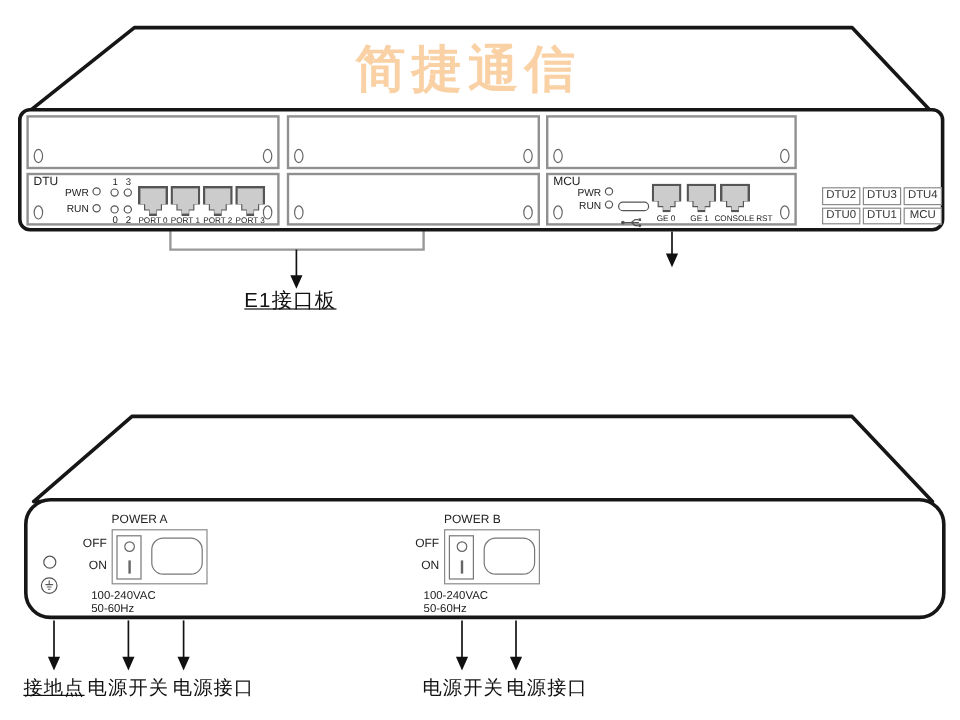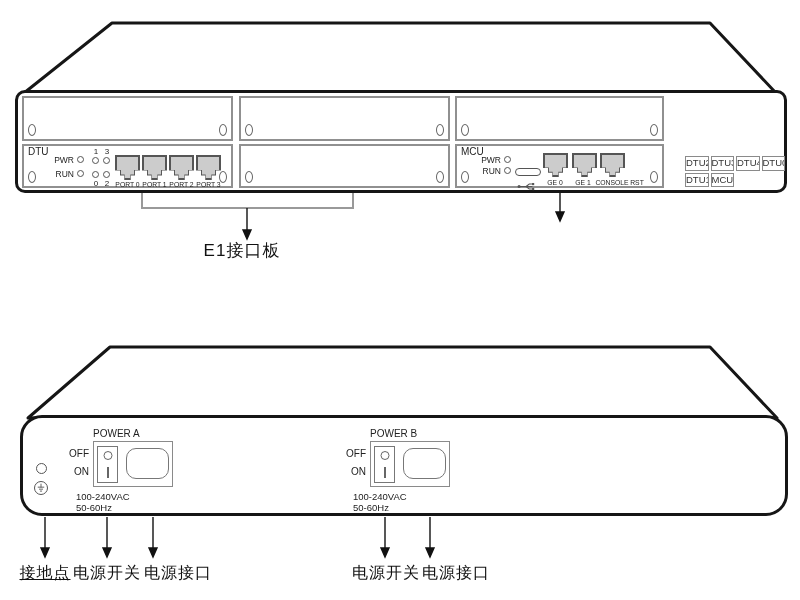--- a/index.html
+++ b/index.html
@@ -24,21 +24,21 @@
   .mdigit{position:absolute;width:8px;text-align:center;font-size:8px;color:#222;line-height:8px;}
   
   .rj45{position:absolute;width:25px;height:25px;background:#555;
         clip-path:polygon(0 0,100% 0,100% 62%,80% 62%,80% 82%,63% 82%,63% 100%,37% 100%,37% 82%,20% 82%,20% 62%,0 62%);}
   .rj45-in{position:absolute;inset:1.6px;background:#ccc;
         clip-path:polygon(0 0,100% 0,100% 62%,80% 62%,80% 82%,63% 82%,63% 100%,37% 100%,37% 82%,20% 82%,20% 62%,0 62%);}
   .port-label{position:absolute;font-size:6.8px;color:#222;text-align:center;line-height:7px;white-space:nowrap;}
   .usb-pill{position:absolute;width:26px;height:8px;border:1.5px solid #555;border-radius:4px;background:#fff;}
   
   .slot-grid{position:absolute;left:667px;top:63px;width:100px;height:31px;display:grid;
-             grid-template-columns:repeat(4,1fr);grid-template-rows:repeat(2,1fr);gap:2px;}
+             grid-template-columns:repeat(3,1fr);grid-template-rows:repeat(2,1fr);gap:2px;}
   .slot-grid .cell{border:1.4px solid #8a8a8a;background:#fff;font-size:9.5px;color:#333;
              text-align:center;line-height:12px;overflow:hidden;}
   
   .pgroup{position:absolute;top:10px;width:180px;height:85px;}
   .pgroup.a{left:25px;} .pgroup.b{left:302px;}
   .ptitle{position:absolute;left:45px;top:0;width:80px;font-size:10px;color:#222;}
   .onoff{position:absolute;left:0;width:41px;text-align:right;font-size:10px;color:#222;}
   .pbox{position:absolute;left:45px;top:13px;width:80px;height:46px;border:1.6px solid #8a8a8a;background:#fff;}
   .rocker{position:absolute;left:3px;top:4px;width:21px;height:37px;border:1.5px solid #777;background:#fff;}
   .rocker .o{position:absolute;left:50%;transform:translateX(-50%);top:4px;width:9px;height:9px;
@@ -76,20 +76,21 @@
       <polygon points="103,548 111,548 107,557"></polygon>
       <line x1="153" y1="517" x2="153" y2="549"></line>
       <polygon points="149,548 157,548 153,557"></polygon>
       <line x1="385" y1="517" x2="385" y2="549"></line>
       <polygon points="381,548 389,548 385,557"></polygon>
       <line x1="430" y1="517" x2="430" y2="549"></line>
       <polygon points="426,548 434,548 430,557"></polygon>
     </g>
   </svg>
 
+  <div class="watermark">简捷通信</div>
 
   <div class="panel front-panel">
 
     <div class="slot" style="left:4px;top:3px;width:211px;height:45px;">
       <div class="screw l"></div>
       <div class="screw r"></div>
     </div>
     <div class="slot" style="left:221px;top:3px;width:211px;height:45px;">
       <div class="screw l"></div>
       <div class="screw r"></div>
@@ -173,21 +174,21 @@
     <div class="slot-grid">
       <div class="cell">DTU2</div>
       <div class="cell">DTU3</div>
       <div class="cell">DTU4</div>
       <div class="cell">DTU0</div>
       <div class="cell">DTU1</div>
       <div class="cell">MCU</div>
     </div>
   </div>
 
-  <div class="callout" style="left:162px;top:239px;width:160px;font-size:17px;">E1接口板</div>
+  <div class="callout" style="left:162px;top:239px;width:160px;font-size:17px;text-decoration:underline;">E1接口板</div>
 
   <div class="panel rear-panel">
     <div class="gscrew"></div>
     <div class="gicon">
       <svg width="10" height="10" viewBox="0 0 12 12">
         <path d="M6 1.3 V5 M2.6 5 H9.4 M4.1 7.4 H7.9 M5.2 9.7 H6.8" stroke="#555" stroke-width="1.1" fill="none" stroke-linecap="round"></path>
       </svg>
     </div>
 
     <div class="pgroup a">

